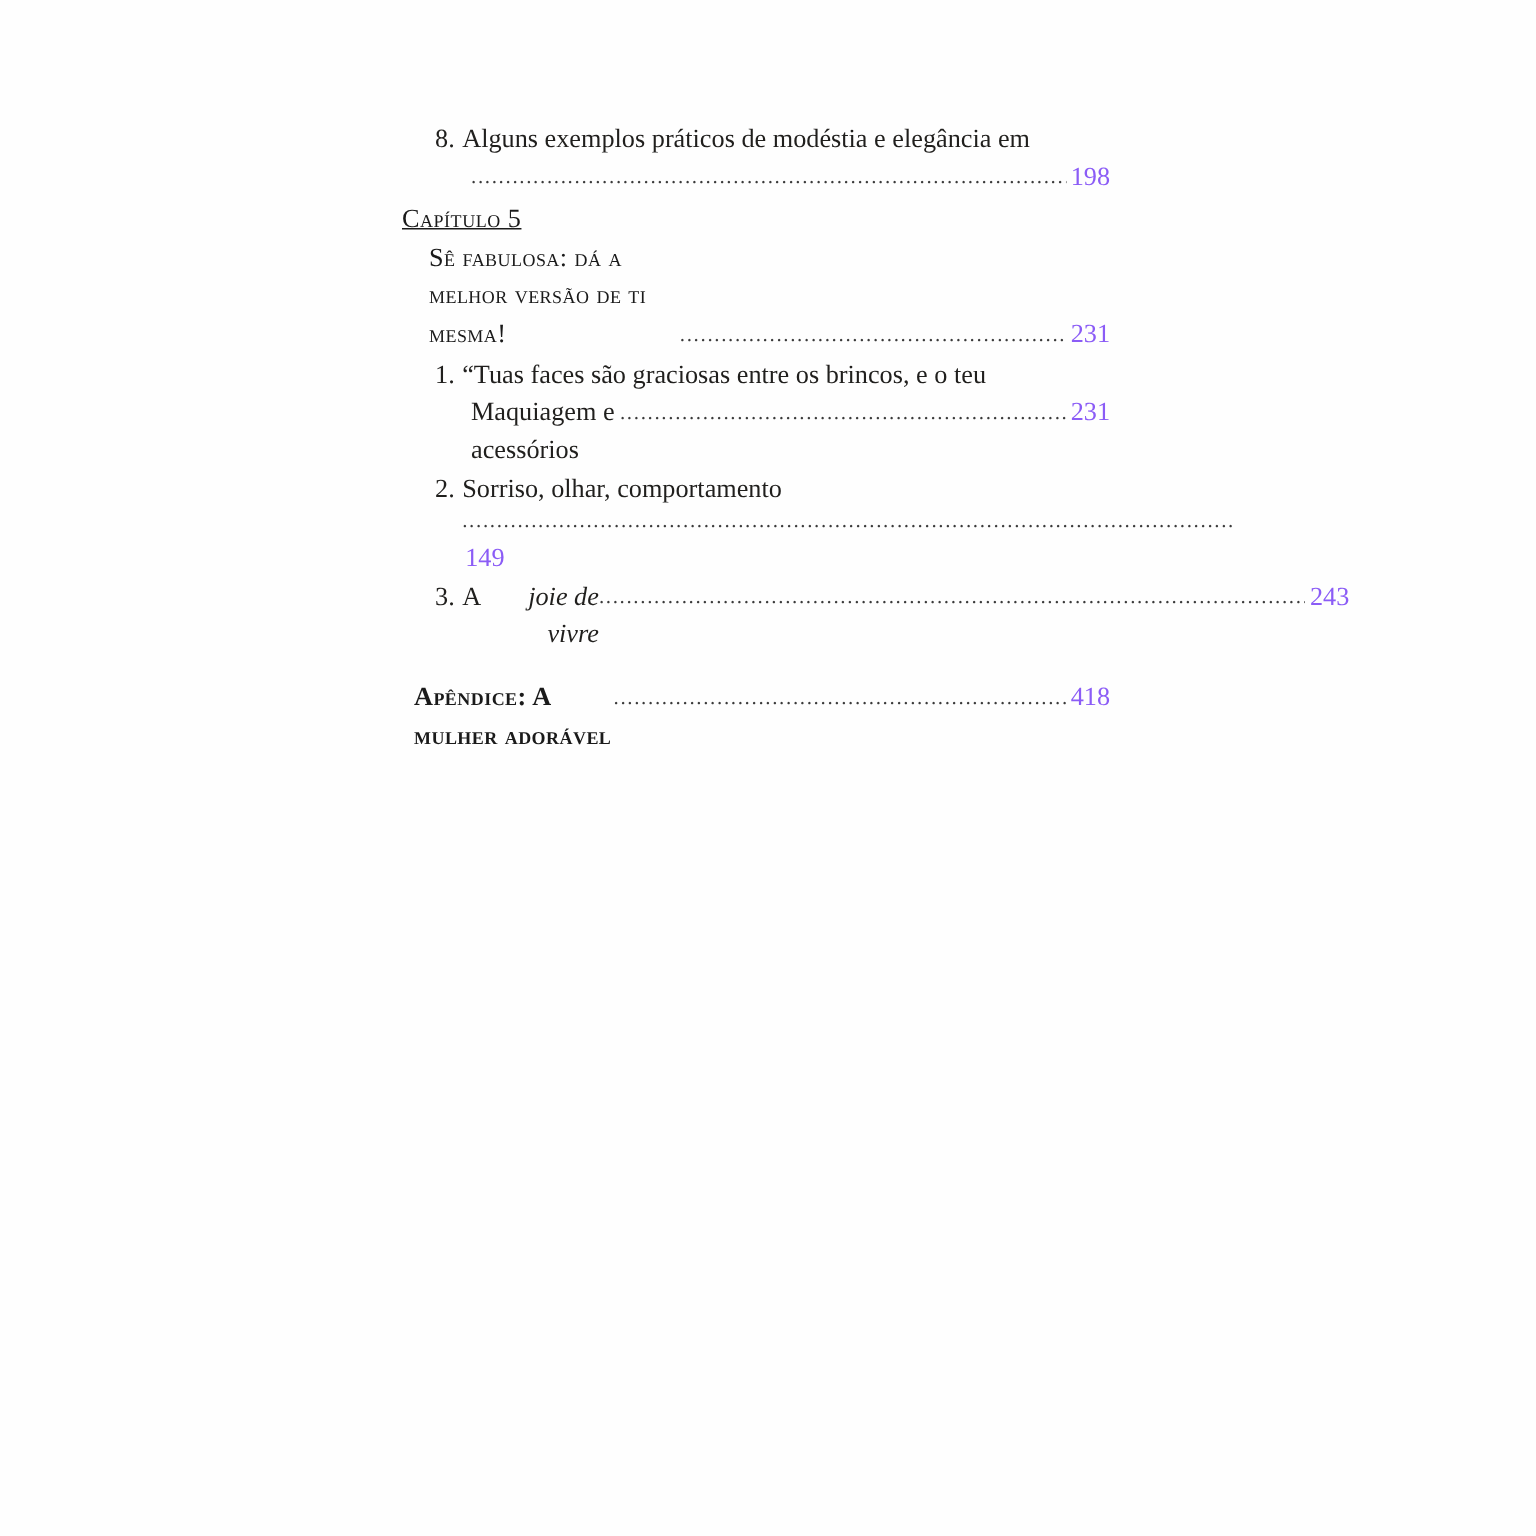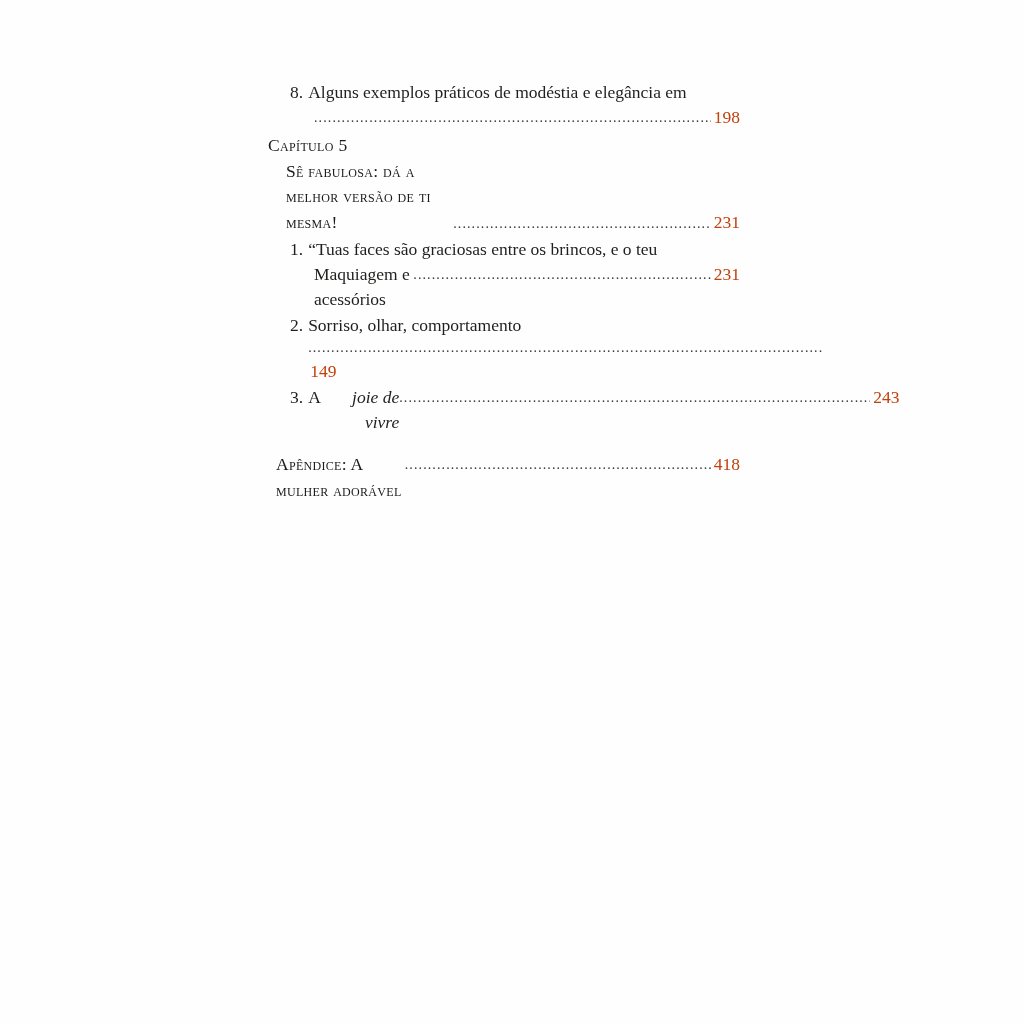--- a/index.html
+++ b/index.html
@@ -37,21 +37,21 @@
     position: relative;
     top: -1px;
     letter-spacing: 1.1px;
     font-size: 14px;
     color: #3a3a3a;
   }
   .pg {
     flex: 0 0 auto;
     padding-left: 2px;
     font-size: 17.5px;
-    color: #c2410c;
+    color: #8b5cf6;
   }
 
   
   .num-entry {
     display: block;
     padding-left: 22px;
     font-size: 17.5px;
     line-height: 1.44;
     color: #201f1d;
   }
@@ -77,20 +77,21 @@
 
   .chapter-label {
     font-size: 17.5px;
     line-height: 1.45;
     letter-spacing: 0.2px;
     margin-top: 3px;
   }
   .smallcaps {
     font-variant: small-caps;
     letter-spacing: 0.35px;
+    text-decoration: underline;
   }
   .chapter-title {
     display: flex;
     align-items: flex-end;
     font-size: 17.5px;
     line-height: 1.45;
     margin-left: 18px;
   }
   .chapter-title .txt {
     font-variant: small-caps;
@@ -100,20 +101,21 @@
     display: flex;
     align-items: baseline;
     font-size: 17.5px;
     line-height: 1.45;
     margin-top: 17px;
     padding-left: 8px;
   }
   .appendix .txt {
     font-variant: small-caps;
     letter-spacing: 0.3px;
+    font-weight: bold;
   }
   .it { font-style: italic; text-align: right; }
   .row-gap-s { margin-top: 1px; }
   .row-gap-m { margin-top: 2px; }
 </style>
 </head>
 <body>
 
 <div class="page">
   <div class="toc">

